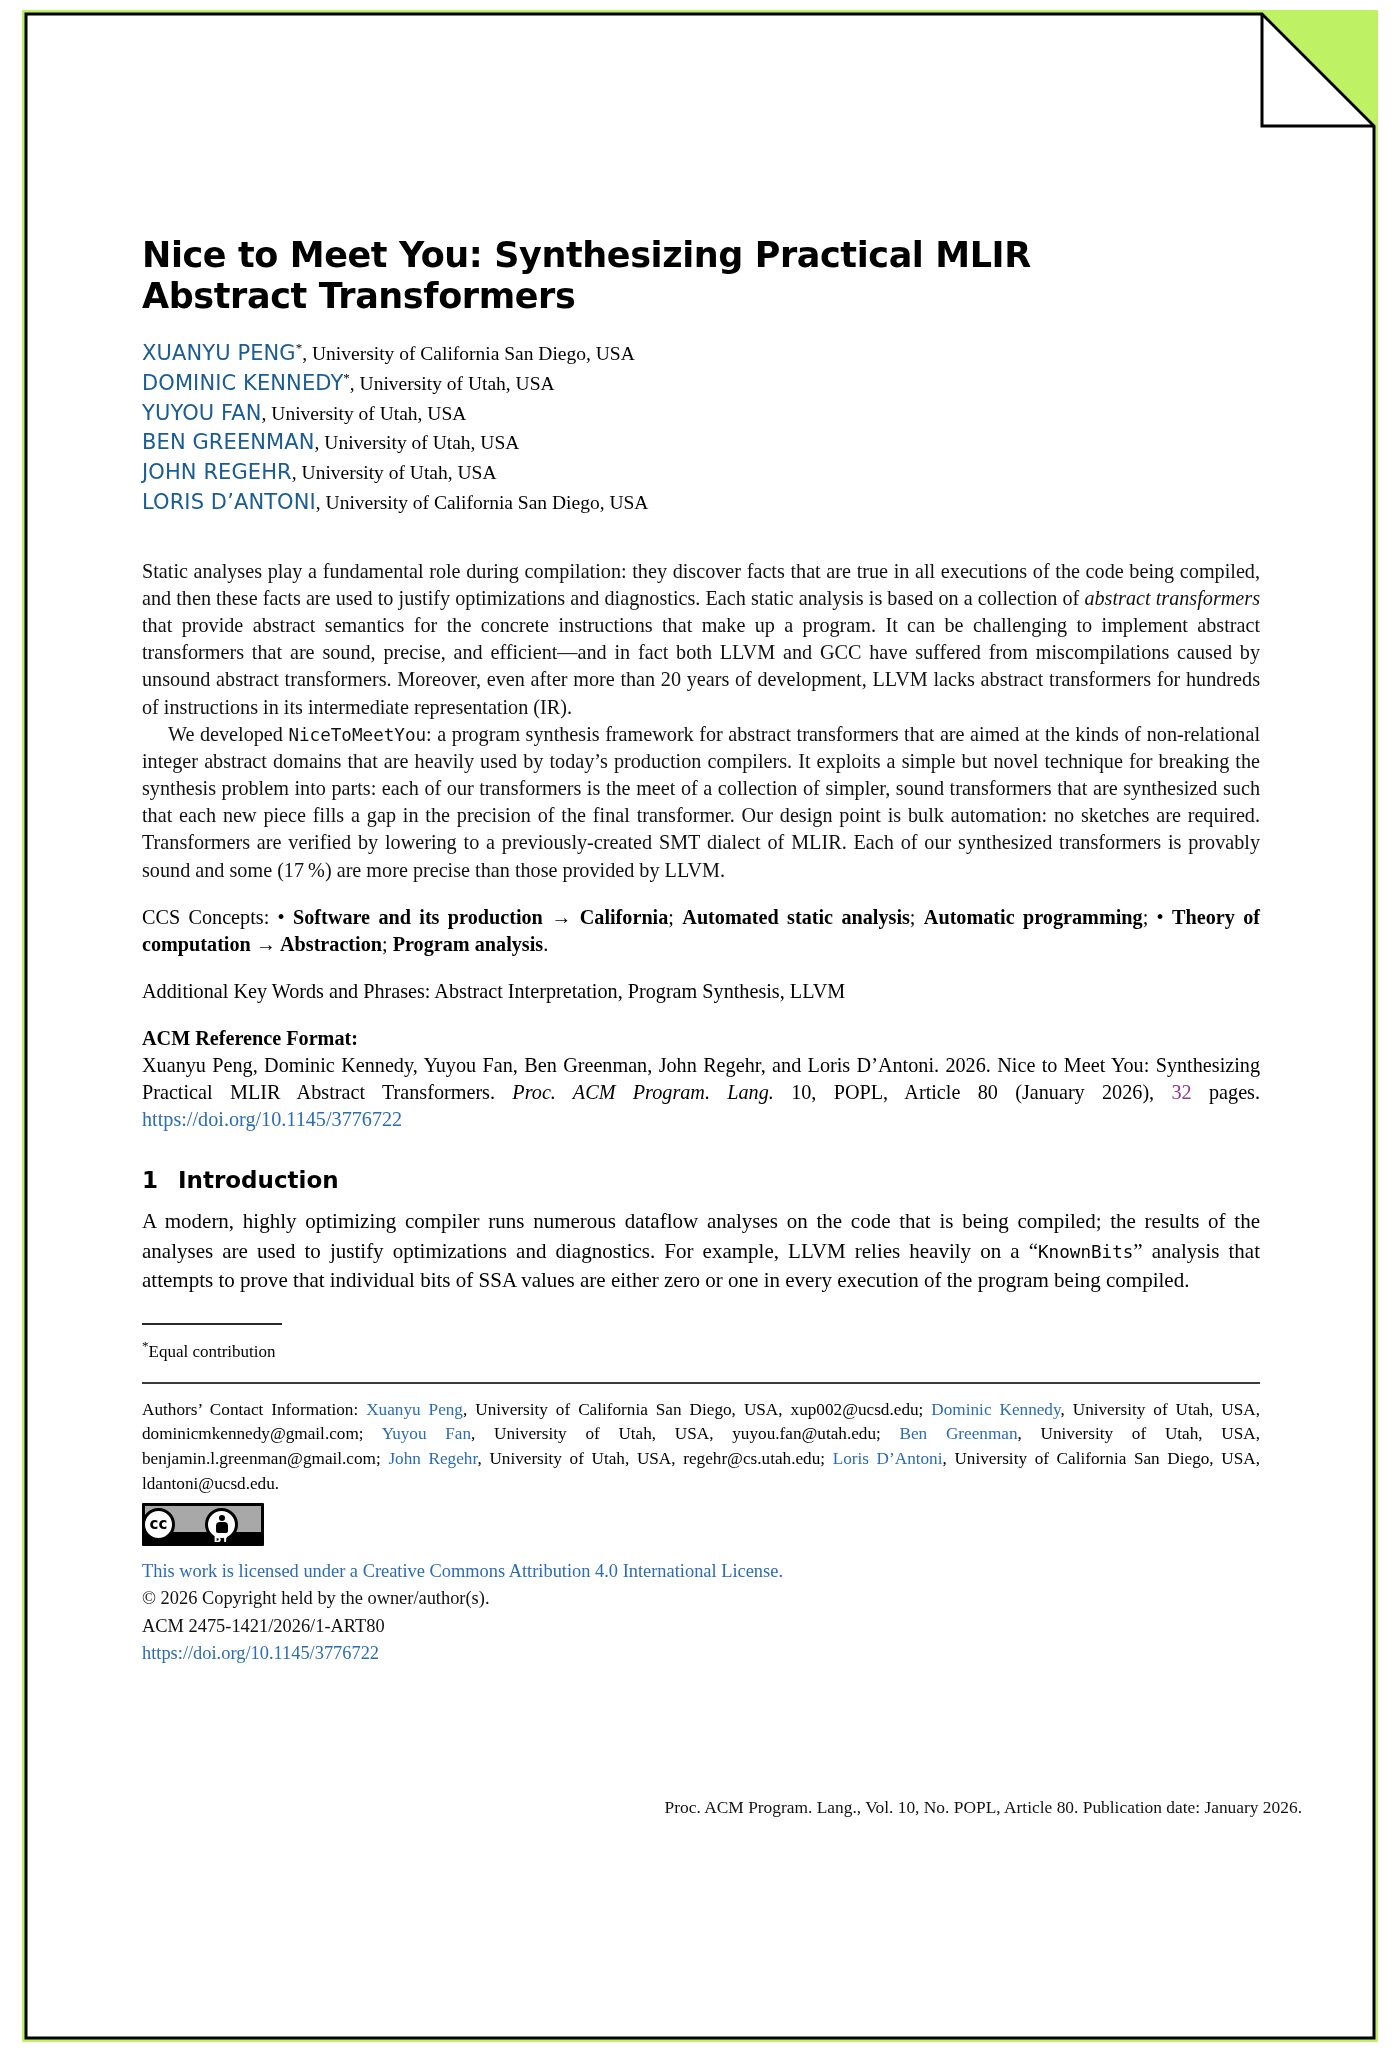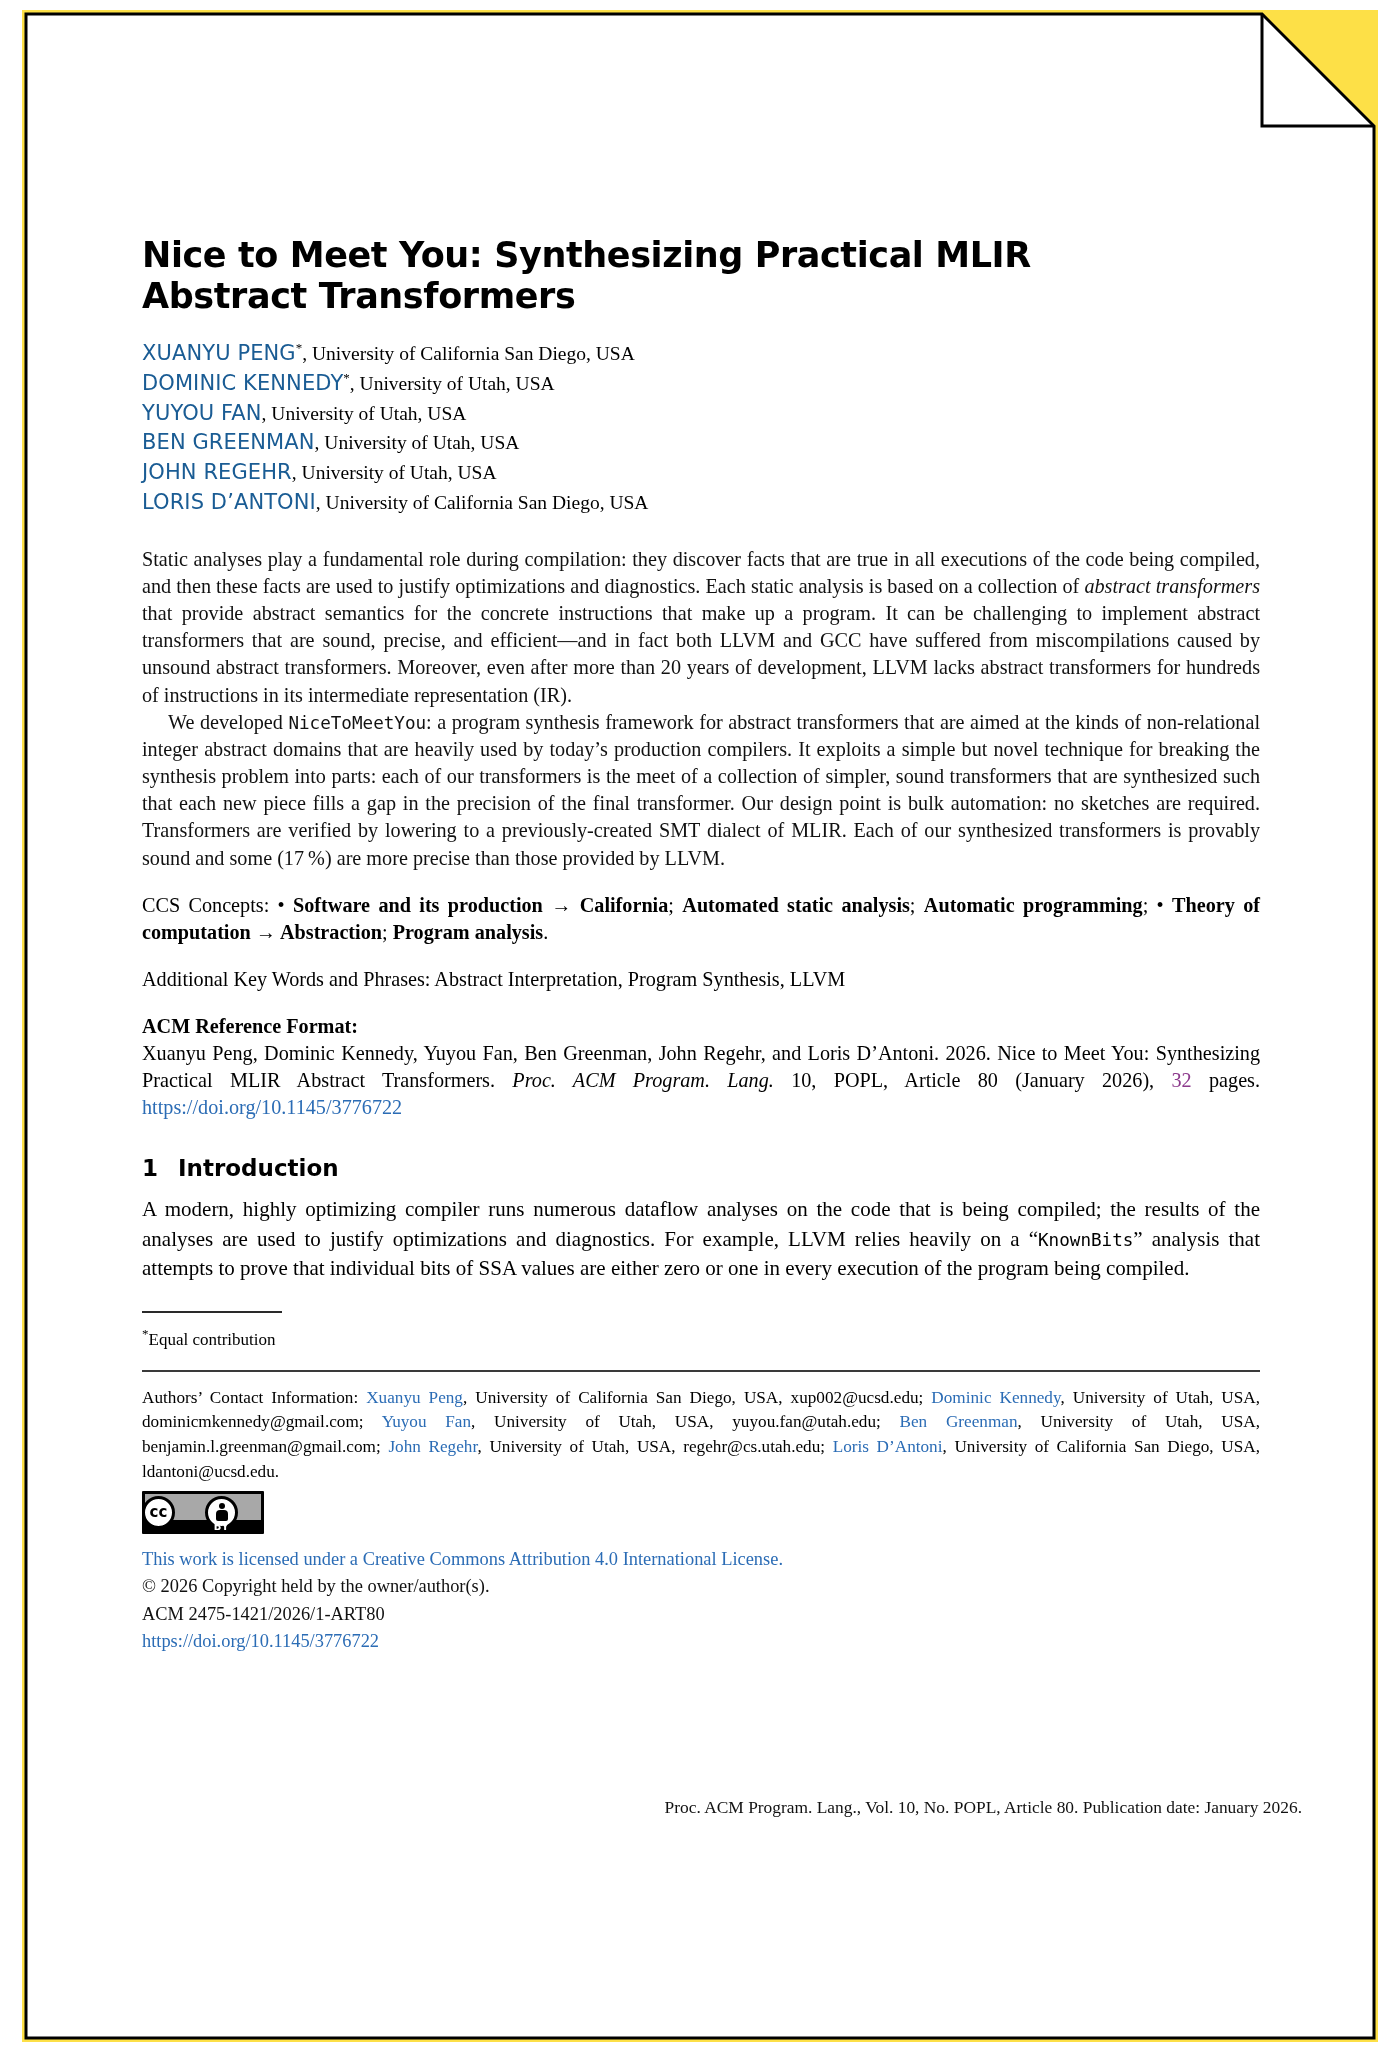--- a/index.html
+++ b/index.html
@@ -16,21 +16,21 @@
     overflow: hidden;
   }
 
   
   #sheet {
     position: absolute;
     left: 22px;
     top: 10px;
     width: 1356px;
     height: 2032px;
-    background: #fde047;
+    background: #bef264;
     box-sizing: border-box;
   }
   .page-border-svg {
     position: absolute;
     left: 0;
     top: 0;
     width: 1356px;
     height: 2032px;
     pointer-events: none;
   }
@@ -49,21 +49,21 @@
     font-weight: bold;
     font-size: 35px;
     line-height: 1.17;
     letter-spacing: -0.4px;
     margin: 0 0 22px 0;
     color: #000;
     max-width: 1020px;
   }
 
   
-  .authors-block { margin-bottom: 28px; }
+  .authors-block { margin-bottom: 40px; }
   .author-line {
     font-size: 20.5px;
     line-height: 1.42;
     color: #000;
   }
   .author-name {
     font-family: "DejaVu Sans", sans-serif;
     font-weight: normal;
     font-size: 21px;
     color: #1a5c94;

